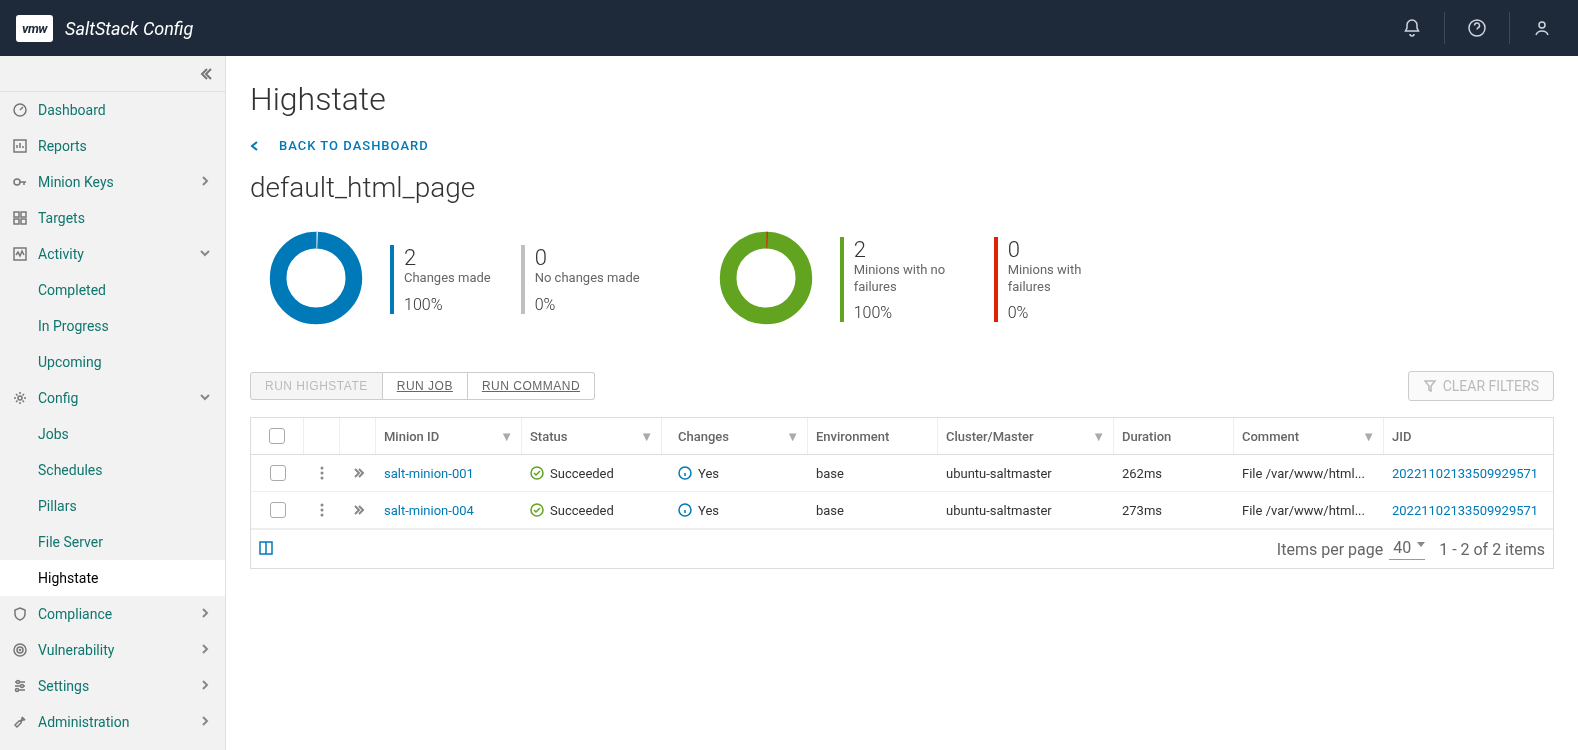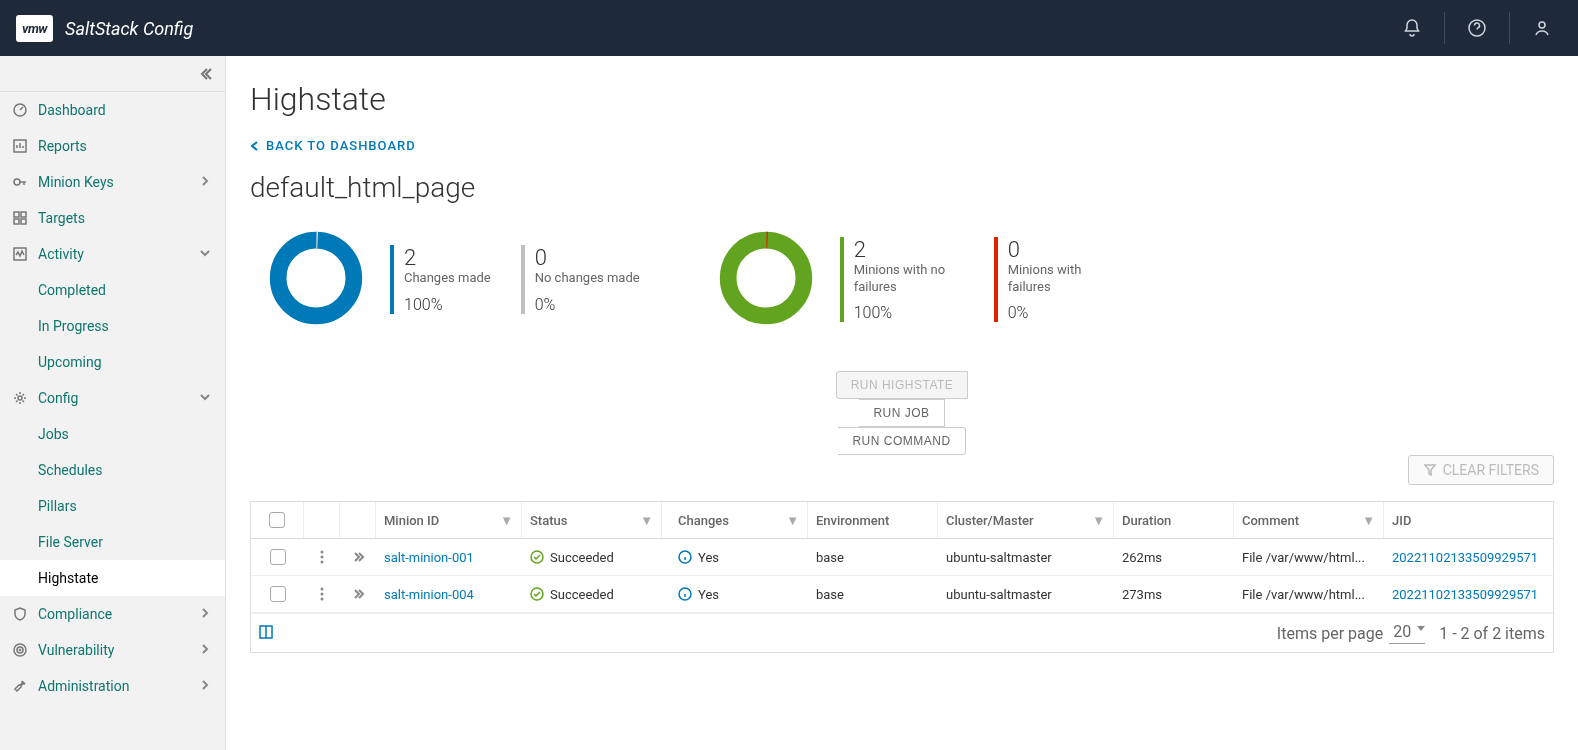--- a/index.html
+++ b/index.html
@@ -20,39 +20,39 @@
   .sidebar-collapse { height: 36px; display: flex; justify-content: flex-end; align-items: center; padding: 0 12px; border-bottom: 1px solid #e0e0e0; cursor: pointer; }
   .nav-item { display: flex; align-items: center; height: 36px; padding: 0 12px; color: #0f766e; cursor: pointer; font-size: 14px; }
   .nav-icon { width: 16px; height: 16px; margin-right: 10px; display:flex; align-items:center; justify-content:center;}
   .nav-label { flex: 1; }
   .nav-chevron { width: 14px; color: #888; }
   .nav-sub { padding-left: 38px; }
   .nav-sub.active { background: #fff; color: #000; }
   
   .content { flex: 1; padding: 24px; overflow: auto; background: #fff; }
   .page-title { font-size: 32px; font-weight: 300; color: #333; margin-bottom: 20px; }
-  .back-link { color: #0079b8; font-size: 13px; letter-spacing: 1px; font-weight: 500; display: flex; align-items:center; gap:6px; margin-bottom:18px; cursor:pointer;}
+  .back-link { color: #0079b8; font-size: 13px; letter-spacing: 1px; font-weight: 500; display: flex; align-items:center; gap:19px; margin-bottom:18px; cursor:pointer;}
   .subtitle { font-size: 28px; font-weight: 300; color: #333; margin-bottom: 24px; }
   
   .metrics-row { display: flex; gap: 0px; margin-bottom: 40px; align-items: center; }
   .donut-wrap { padding: 0 24px 0 16px; }
   .metric-block { padding: 0 30px 0 10px; border-left: 4px solid; }
   .metric-block.b-blue   { border-color: #0079b8; }
   .metric-block.b-gray   { border-color: #c0c0c0; }
   .metric-block.b-green  { border-color: #62a420; }
   .metric-block.b-orange { border-color: #e12200; }
   .metric-val { font-size: 22px; font-weight: 300; }
   .metric-label { font-size: 13px; color: #666; line-height: 1.3; max-width: 110px; }
   .metric-pct { font-size: 16px; font-weight: 300; margin-top: 8px; }
 
-  .toolbar { display:flex; gap:0; margin-bottom:16px; align-items:center;flex-direction:column;}
+  .toolbar { display:flex; gap:0; margin-bottom:16px; align-items:center;}
   .btn { border:1px solid #ccc; background:#fff; padding:6px 14px; font-size:12px; letter-spacing:0.5px; color:#666; cursor:pointer; }
   .btn[disabled] { color:#bbb; background:#f5f5f5; cursor:default;}
   .btn:first-child { border-radius:3px 0 0 3px; }
-  .btn + .btn { border-left:none; }
+  .btn + .btn { border-left:none;text-decoration:underline; }
   .btn:last-of-type { border-radius:0 3px 3px 0; }
   .btn-clear { margin-left:auto; border:1px solid #ccc; border-radius:3px; padding:6px 14px; color:#bbb; background:#fafafa; display:flex; align-items:center; gap:6px;}
 
   
   .grid { border:1px solid #ddd; }
   .grid-header { display:flex; background:#fff; border-bottom:1px solid #ddd; }
   .gh-cell { padding:10px 8px; font-size:13px; font-weight:500; color:#666; border-left:1px solid #eee; display:flex; align-items:center; justify-content:space-between; }
   .gh-cell:first-child { border-left:none; }
   .filter-icon { color:#aaa; cursor:pointer;}
   .grid-row { display:flex; border-bottom:1px solid #eee; }
@@ -226,20 +226,34 @@
             </svg>
           </span>
           <span class="nav-label">Vulnerability</span>
           <span class="nav-chevron"><svg width="12" height="12" fill="none" stroke="#888" stroke-width="2">
               <path d="M4 2l4 4-4 4"></path>
             </svg></span>
         </div>
         <div class="nav-item">
           <span class="nav-icon">
             <svg width="16" height="16" fill="none" stroke="#777" stroke-width="1.5">
+              <path d="M3 4h10M3 8h10M3 12h10"></path>
+              <circle cx="6" cy="4" r="1.5" fill="#f2f2f2"></circle>
+              <circle cx="10" cy="8" r="1.5" fill="#f2f2f2"></circle>
+              <circle cx="5" cy="12" r="1.5" fill="#f2f2f2"></circle>
+            </svg>
+          </span>
+          <span class="nav-label">Settings</span>
+          <span class="nav-chevron"><svg width="12" height="12" fill="none" stroke="#888" stroke-width="2">
+              <path d="M4 2l4 4-4 4"></path>
+            </svg></span>
+        </div>
+        <div class="nav-item">
+          <span class="nav-icon">
+            <svg width="16" height="16" fill="none" stroke="#777" stroke-width="1.5">
               <path d="M10 3a3 3 0 0 1-3 4L3 11l2 2 4-4a3 3 0 0 1 4-3z"></path>
             </svg>
           </span>
           <span class="nav-label">Administration</span>
           <span class="nav-chevron"><svg width="12" height="12" fill="none" stroke="#888" stroke-width="2">
               <path d="M4 2l4 4-4 4"></path>
             </svg></span>
         </div>
       </div>
   </div>
@@ -425,20 +439,20 @@
       <div class="grid-footer">
         <span class="footer-columns-icon">
           <svg width="14" height="14" fill="none" stroke="#0079b8" stroke-width="1.5">
               <rect x="1" y="1" width="12" height="12"></rect>
               <line x1="7" y1="1" x2="7" y2="13"></line>
             </svg>
         </span>
         <div class="footer-right">
           <div class="page-size">
             <span>Items per page</span>
-            <span class="page-size-val">20</span>
+            <span class="page-size-val">40</span>
           </div>
           <span>1 - 2 of 2 items</span>
         </div>
       </div>
     </div>
   </div>
 </div>
 
 </body></html>

